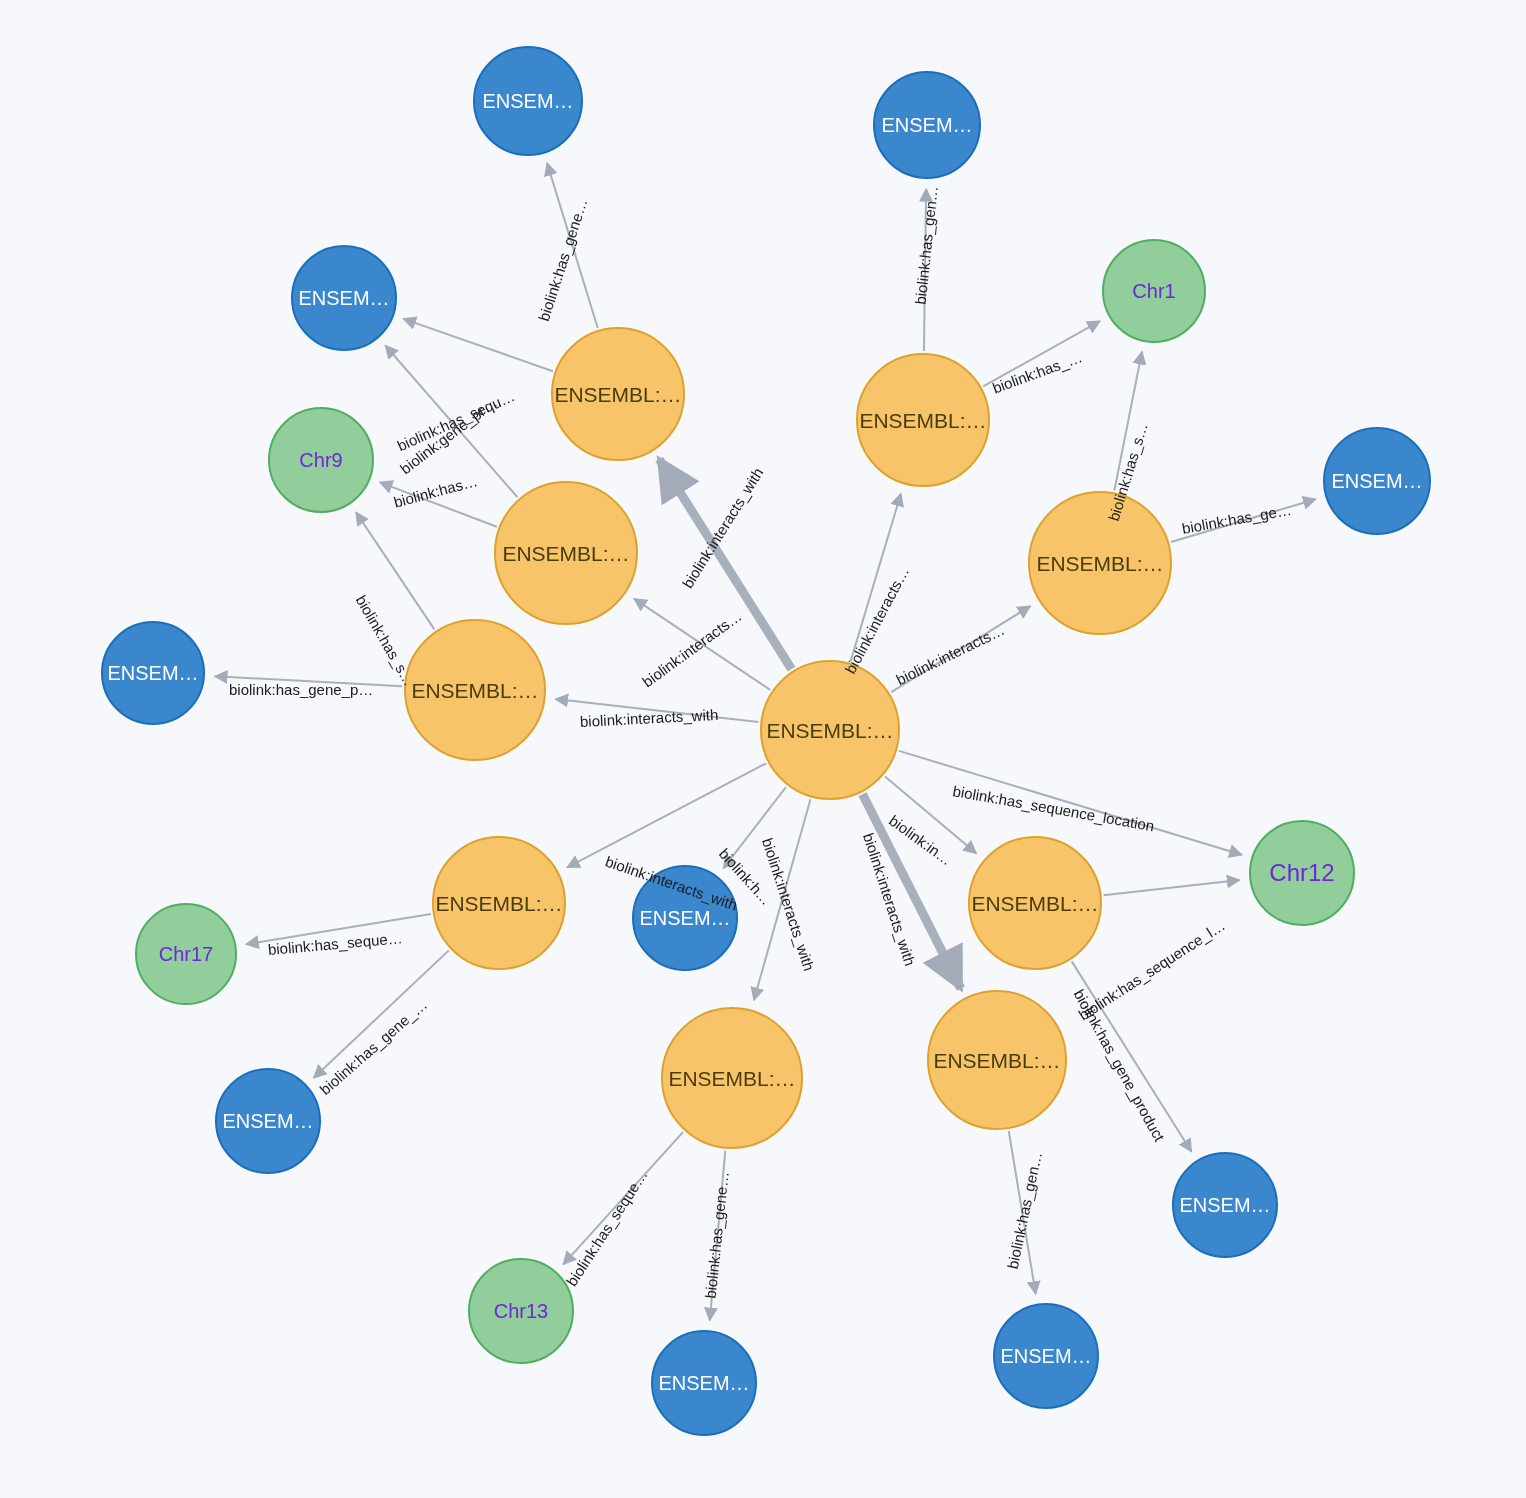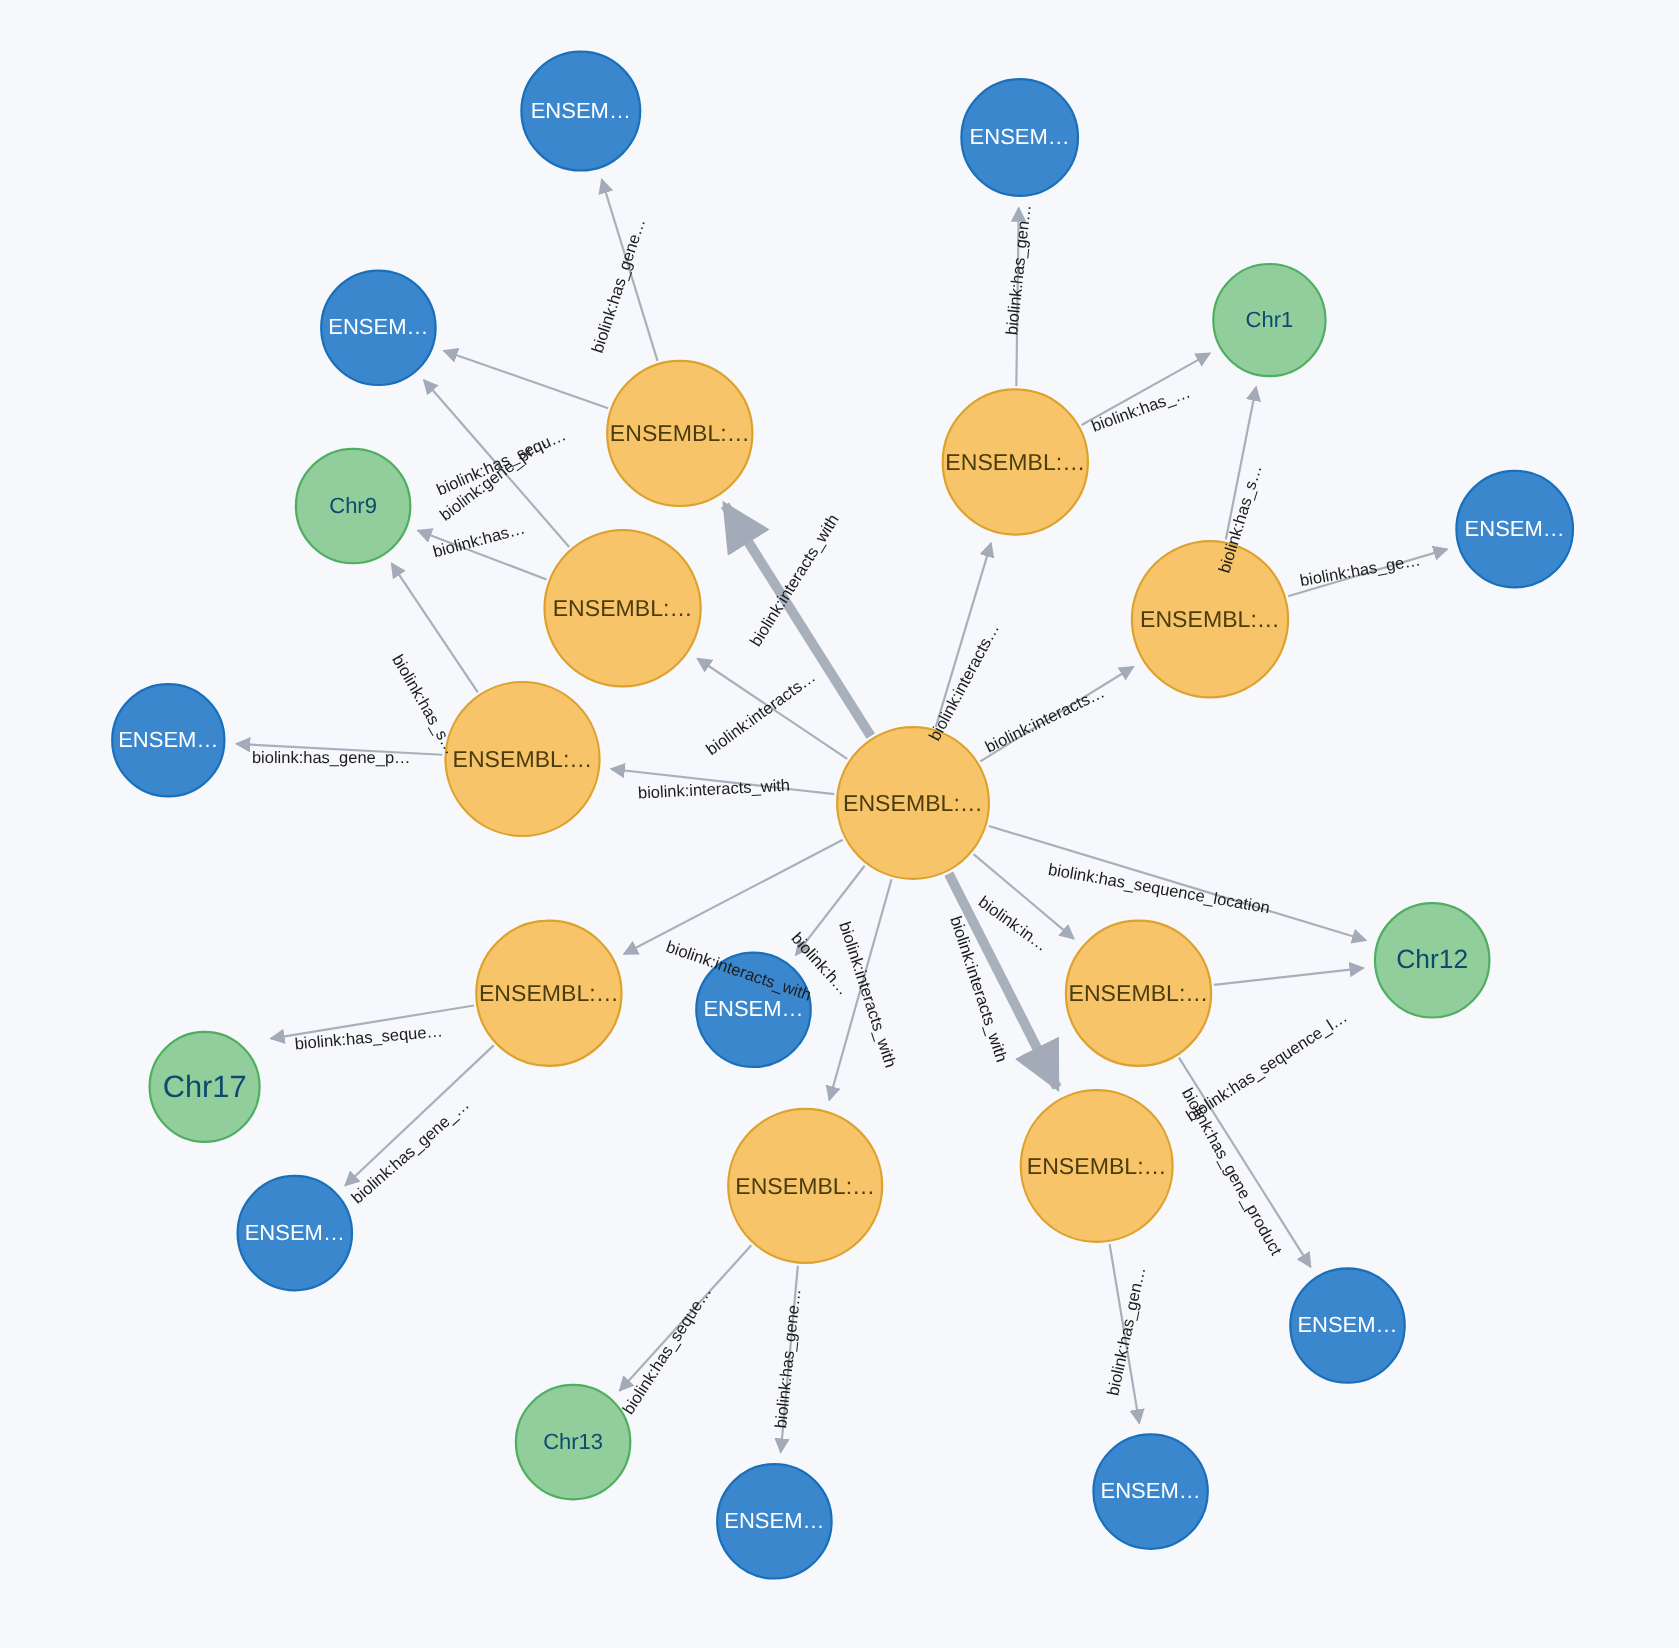--- a/index.html
+++ b/index.html
@@ -39,21 +39,21 @@
   }
   .node-protein {
     background: #3b87ce;
     border: 2px solid #1a6fba;
     color: #ffffff;
     align-items: center;
   }
   .node-chrom {
     background: #92cd9c;
     border: 2px solid #4fae62;
-    color: #0c4a6e;
+    color: #6d28d9;
   }
   .edge-label {
     position: absolute;
     white-space: nowrap;
     font-family: "Liberation Sans", sans-serif;
     font-size: 15px;
     color: #1c1c1c;
     transform-origin: 0 50%;
     pointer-events: none;
   }
@@ -165,21 +165,21 @@
       </div>
       <div class="node node-chrom" style="left: 268px; top: 407px; width: 106px; height: 106px; font-size: 20px;">
         <span>Chr9</span>
       </div>
       <div class="node node-chrom" style="left: 1102px; top: 239px; width: 104px; height: 104px; font-size: 20px;">
         <span>Chr1</span>
       </div>
       <div class="node node-chrom" style="left: 1249px; top: 820px; width: 106px; height: 106px; font-size: 24px;">
         <span>Chr12</span>
       </div>
-      <div class="node node-chrom" style="left: 135px; top: 937px; width: 102px; height: 102px; font-size: 28px; text-align: center;">
+      <div class="node node-chrom" style="left: 135px; top: 903px; width: 102px; height: 102px; font-size: 20px; text-align: center;">
         <span>Chr17</span>
       </div>
       <div class="node node-chrom" style="left: 468px; top: 1258px; width: 106px; height: 106px; font-size: 20px;">
         <span>Chr13</span>
       </div>
     </div>
   <div id="label-layer">
       <div class="edge-label" style="left: 686px; top: 578px; transform: rotate(-58deg);">biolink:interacts_with</div>
       <div class="edge-label" style="left: 644px; top: 675px; transform: rotate(-36deg);">biolink:interacts…</div>
       <div class="edge-label" style="left: 580px; top: 713px; transform: rotate(-3deg);">biolink:interacts_with</div>

